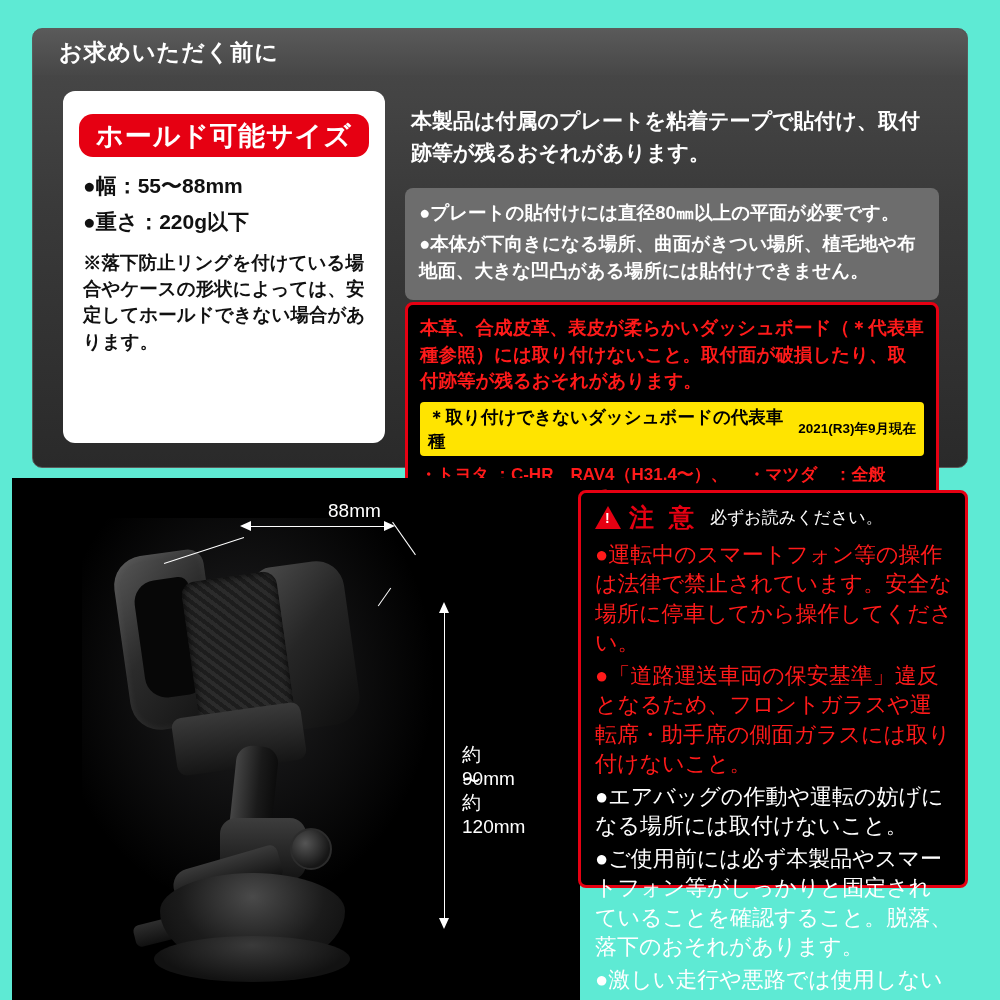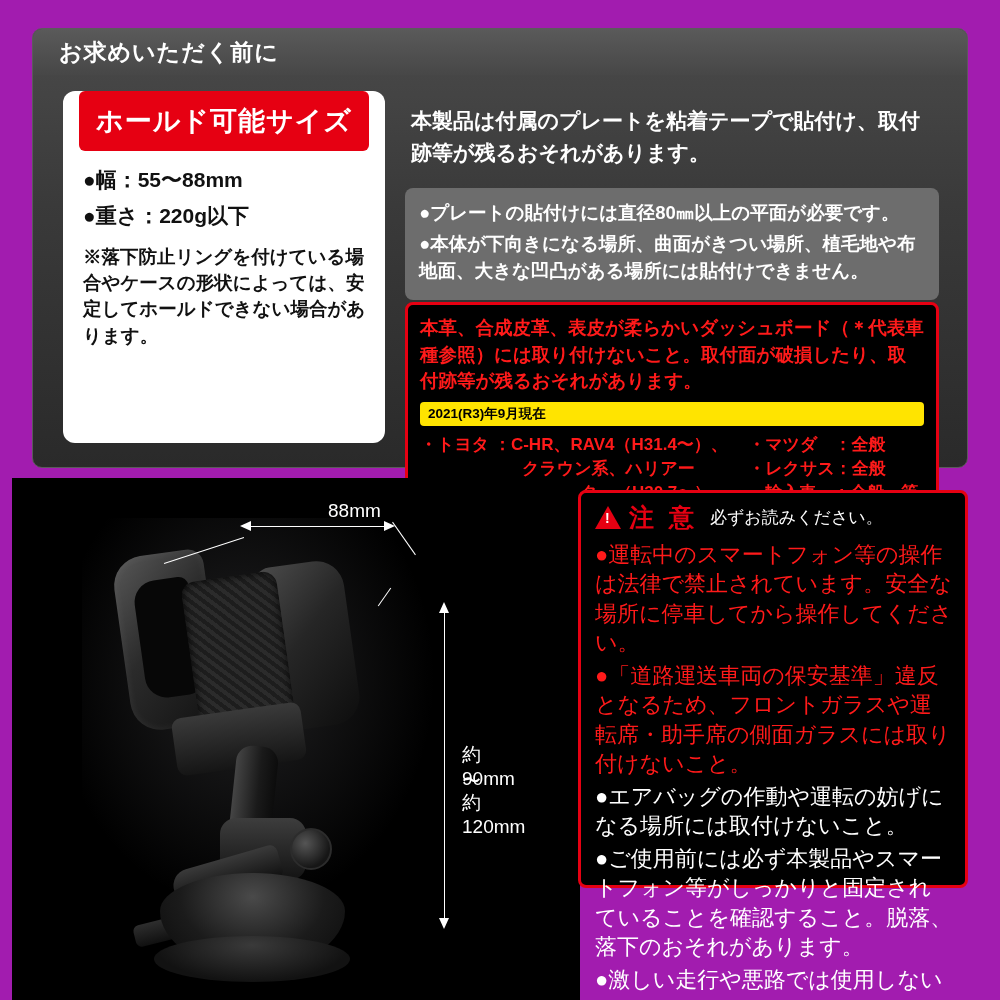--- a/index.html
+++ b/index.html
@@ -14,21 +14,21 @@
     color: #fff;
     overflow: hidden;
     position: relative;
   }
 
   .page {
     position: absolute;
     left: 0; top: 0;
     width: 1000px;
     height: 1000px;
-    background: #a21caf;
+    background: #5eead4;
   }
 
   
   .top-panel {
     position: absolute;
     left: 32px;
     top: 28px;
     width: 936px;
     height: 440px;
     background: linear-gradient(180deg,#4a4a4a 0%, #3a3a3a 40%, #2a2a2a 100%);
@@ -63,24 +63,24 @@
     top: 62px;
     width: 322px;
     height: 352px;
     background: #fff;
     border-radius: 12px;
     box-sizing: border-box;
     padding: 0;
     color: #000;
   }
   .hold-head {
-    margin: 0 16px 0 16px;
+    margin: 23px 16px 0 16px;
     background: #e60012;
-    border-radius: 6px;
-    height: 60px;
+    border-radius: 14px;
+    height: 43px;
     display: flex;
     align-items: center;
     justify-content: center;
   }
   .hold-head-text {
     color: #fff;
     font-size: 27px;
     font-weight: bold;
     letter-spacing: 1px;
   }
@@ -450,20 +450,21 @@
 
       <div class="gray-box">
         <div class="li">●プレートの貼付けには直径80㎜以上の平面が必要です。</div>
         <div class="li">●本体が下向きになる場所、曲面がきつい場所、植毛地や布地面、大きな凹凸がある場所には貼付けできません。</div>
       </div>
 
       <div class="red-box">
         <div class="red-text">本革、合成皮革、表皮が柔らかいダッシュボード（＊代表車種参照）には取り付けないこと。取付面が破損したり、取付跡等が残るおそれがあります。</div>
 
         <div class="yellow-strip">
+          <span class="y-title">＊取り付けできないダッシュボードの代表車種</span>
           <span class="y-date">2021(R3)年9月現在</span>
         </div>
 
         <div class="car-table">
           <div class="car-col left">
             <div>・トヨタ ：C-HR、RAV4（H31.4〜）、</div>
             <div>　　　　　　クラウン系、ハリアー</div>
             <div>・スバル ：フォレスター（H30.7〜）</div>
           </div>
           <div class="car-col right">

